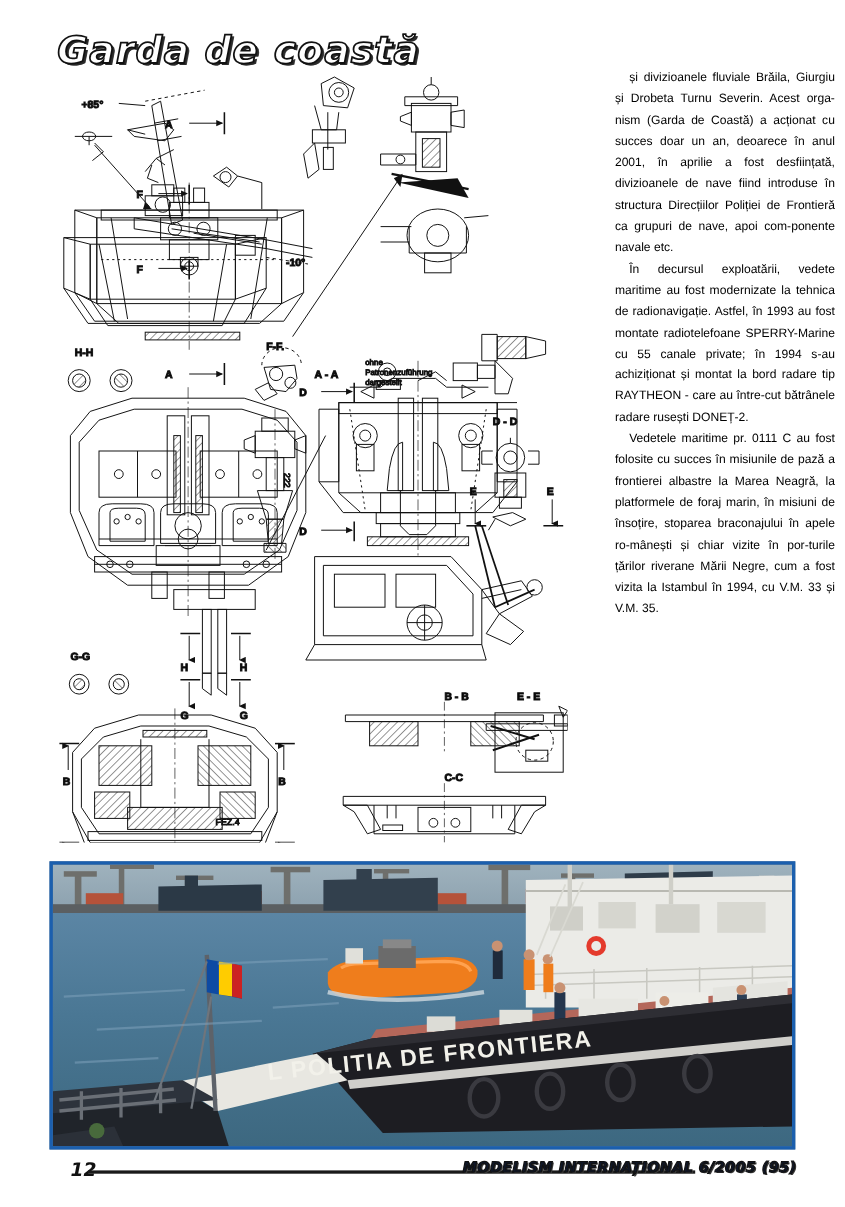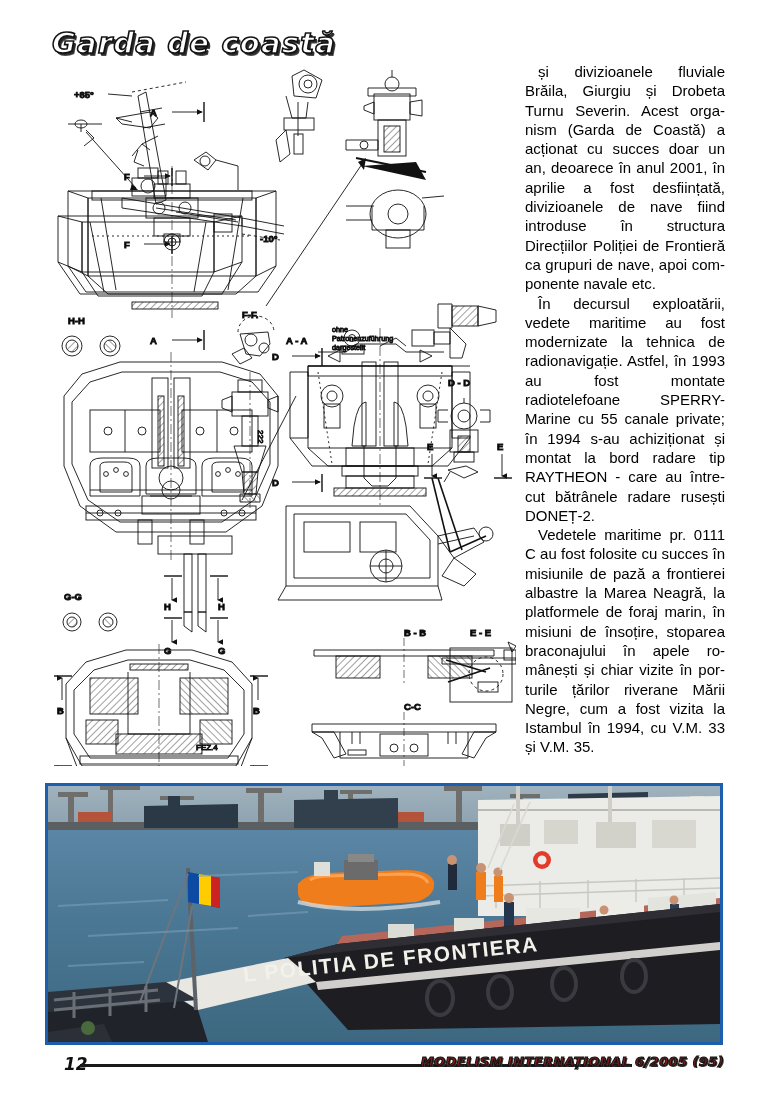--- a/index.html
+++ b/index.html
@@ -5,34 +5,34 @@
   html,body{margin:0;padding:0;background:#ffffff;}
   body{
     width:768px;height:1097px;position:relative;overflow:hidden;
     font-family:"Liberation Sans", sans-serif;color:#000;
   }
 
   
   #page-title{
     position:absolute;left:52px;top:26px;
     font-family:"DejaVu Sans", sans-serif;
-    font-size:29px;font-weight:bold;font-style:italic;
+    font-size:34px;font-weight:bold;font-style:italic;
     letter-spacing:1.2px;
     color:#ffffff;
     -webkit-text-stroke:1.6px #111;
     text-shadow:
        2px 2px 0 #2a2a2a,
        2.5px 2.5px 0 #4a4a4a;
     white-space:nowrap;
   }
 
   
   #article-column{
-    position:absolute;left:525px;top:62px;width:200px;
-    font-size:15px;line-height:19.3px;
+    position:absolute;left:559px;top:62px;width:200px;
+    font-size:11px;line-height:19.3px;
     text-align:justify;
     hyphens:none;
   }
   #article-column p{margin:0;text-indent:13px;}
 
   
   #drawing-plate{
     position:absolute;left:46px;top:66px;width:470px;height:700px;
   }
   #drawing-plate svg{display:block;width:100%;height:100%;}
@@ -58,21 +58,21 @@
   }
   #footer-rule{
     position:absolute;left:80px;top:12px;width:552px;height:3px;
     background:#1a1a1a;
   }
   #footer-masthead{
     position:absolute;right:44px;top:2px;
     font-family:"DejaVu Sans", sans-serif;
     font-size:13px;font-weight:bold;font-style:italic;
     letter-spacing:.4px;white-space:nowrap;
-    color:#7f1d1d;
+    color:#0f172a;
     -webkit-text-stroke:1.1px #111;
     text-shadow:1.4px 1.4px 0 #3a3a3a;
     text-align:right;
   }
 
   .dwg-label{font-family:"Liberation Sans", sans-serif;font-size:9.5px;font-weight:bold;fill:#000;}
   .dwg-label-sm{font-family:"Liberation Sans", sans-serif;font-size:8px;fill:#000;}
   .dwg-label-de{font-family:"Liberation Sans", sans-serif;font-size:7.2px;fill:#000;}
 </style>
 </head>

